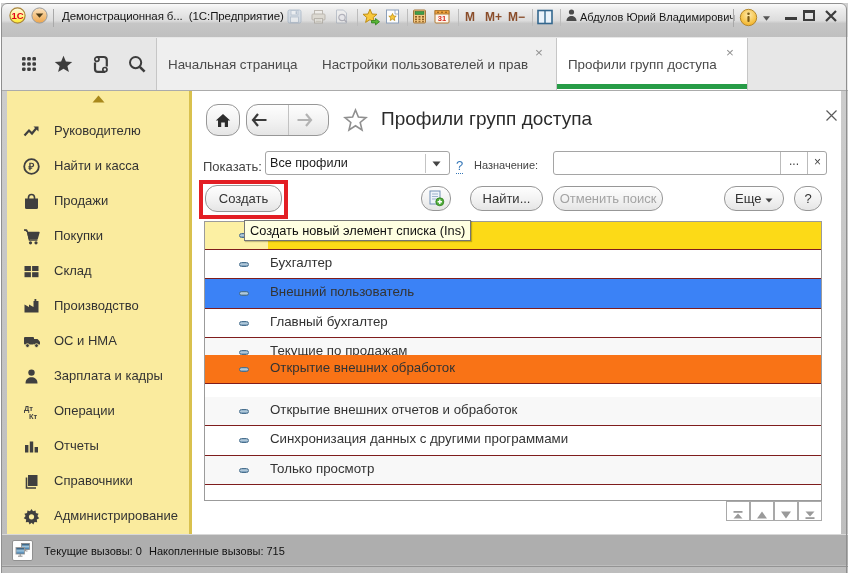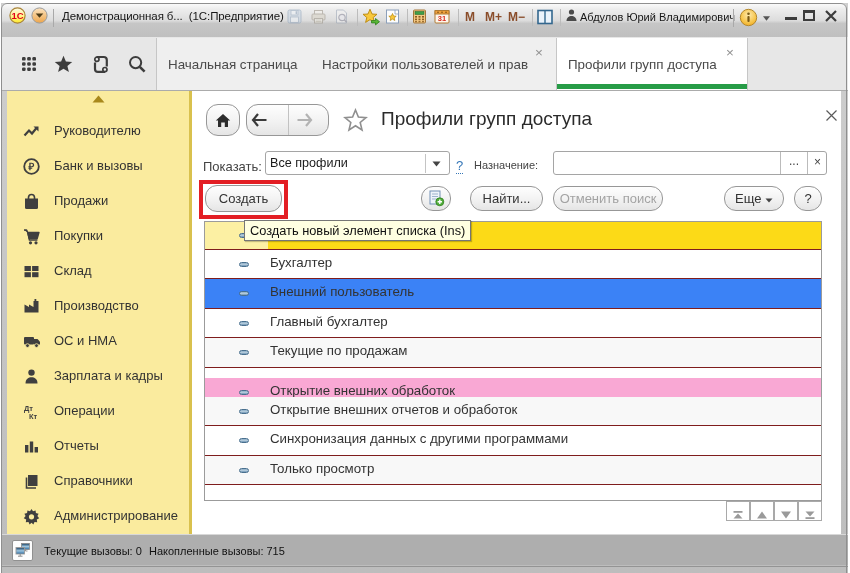--- a/index.html
+++ b/index.html
@@ -228,21 +228,21 @@
           <path d="M1.5 12.5 L6 7.5 L9 10.5 L13.5 5" fill="none" stroke="#3f3f3f" stroke-width="2.2"></path>
           <path d="M10.5 3.5 L15.5 3.5 L15.5 8.5 Z" fill="#3f3f3f"></path>
         </svg>
       <div class="t">Руководителю</div>
     </div>
     <div class="sitem" style="top:58px">
       <svg width="17" height="17" viewBox="0 0 17 17">
           <circle cx="8.5" cy="8.5" r="7.3" fill="none" stroke="#3f3f3f" stroke-width="1.8"></circle>
           <text x="8.5" y="12.2" font-size="10" font-weight="bold" fill="#3f3f3f" text-anchor="middle" font-family="Liberation Sans">₽</text>
         </svg>
-      <div class="t">Банк и вызовы</div>
+      <div class="t">Найти и касса</div>
     </div>
     <div class="sitem" style="top:93px">
       <svg width="17" height="17" viewBox="0 0 17 17">
           <path d="M2 5.5 h13 v9 a1.5 1.5 0 0 1 -1.5 1.5 h-10 a1.5 1.5 0 0 1 -1.5 -1.5 z" fill="#3f3f3f"></path>
           <path d="M5.5 7.5 v-3 a3 3 0 0 1 6 0 v3" fill="none" stroke="#3f3f3f" stroke-width="1.6"></path>
         </svg>
       <div class="t">Продажи</div>
     </div>
     <div class="sitem" style="top:128px">
       <svg width="17" height="17" viewBox="0 0 17 17">
@@ -390,21 +390,21 @@
           <div class="t">Внешний пользователь</div>
         </div>
       <div class="row" style="top:86.8px;height:29.4px;background:#fff">
           <div class="dash"></div>
           <div class="t">Главный бухгалтер</div>
         </div>
       <div class="row" style="top:116.2px;height:29.4px;background:#f8f8f8">
           <div class="dash"></div>
           <div class="t">Текущие по продажам</div>
         </div>
-      <div class="row" style="top:156px;height:29.4px;background:#f9a8d4">
+      <div class="row" style="top:133px;height:29.4px;background:#f97316">
           <div class="dash"></div>
           <div class="t">Открытие внешних обработок</div>
         </div>
       <div class="row" style="top:175px;height:29.4px;background:#f8f8f8">
           <div class="dash"></div>
           <div class="t">Открытие внешних отчетов и обработок</div>
         </div>
       <div class="row" style="top:204.4px;height:29.4px;background:#fff">
           <div class="dash"></div>
           <div class="t">Синхронизация данных с другими программами</div>

